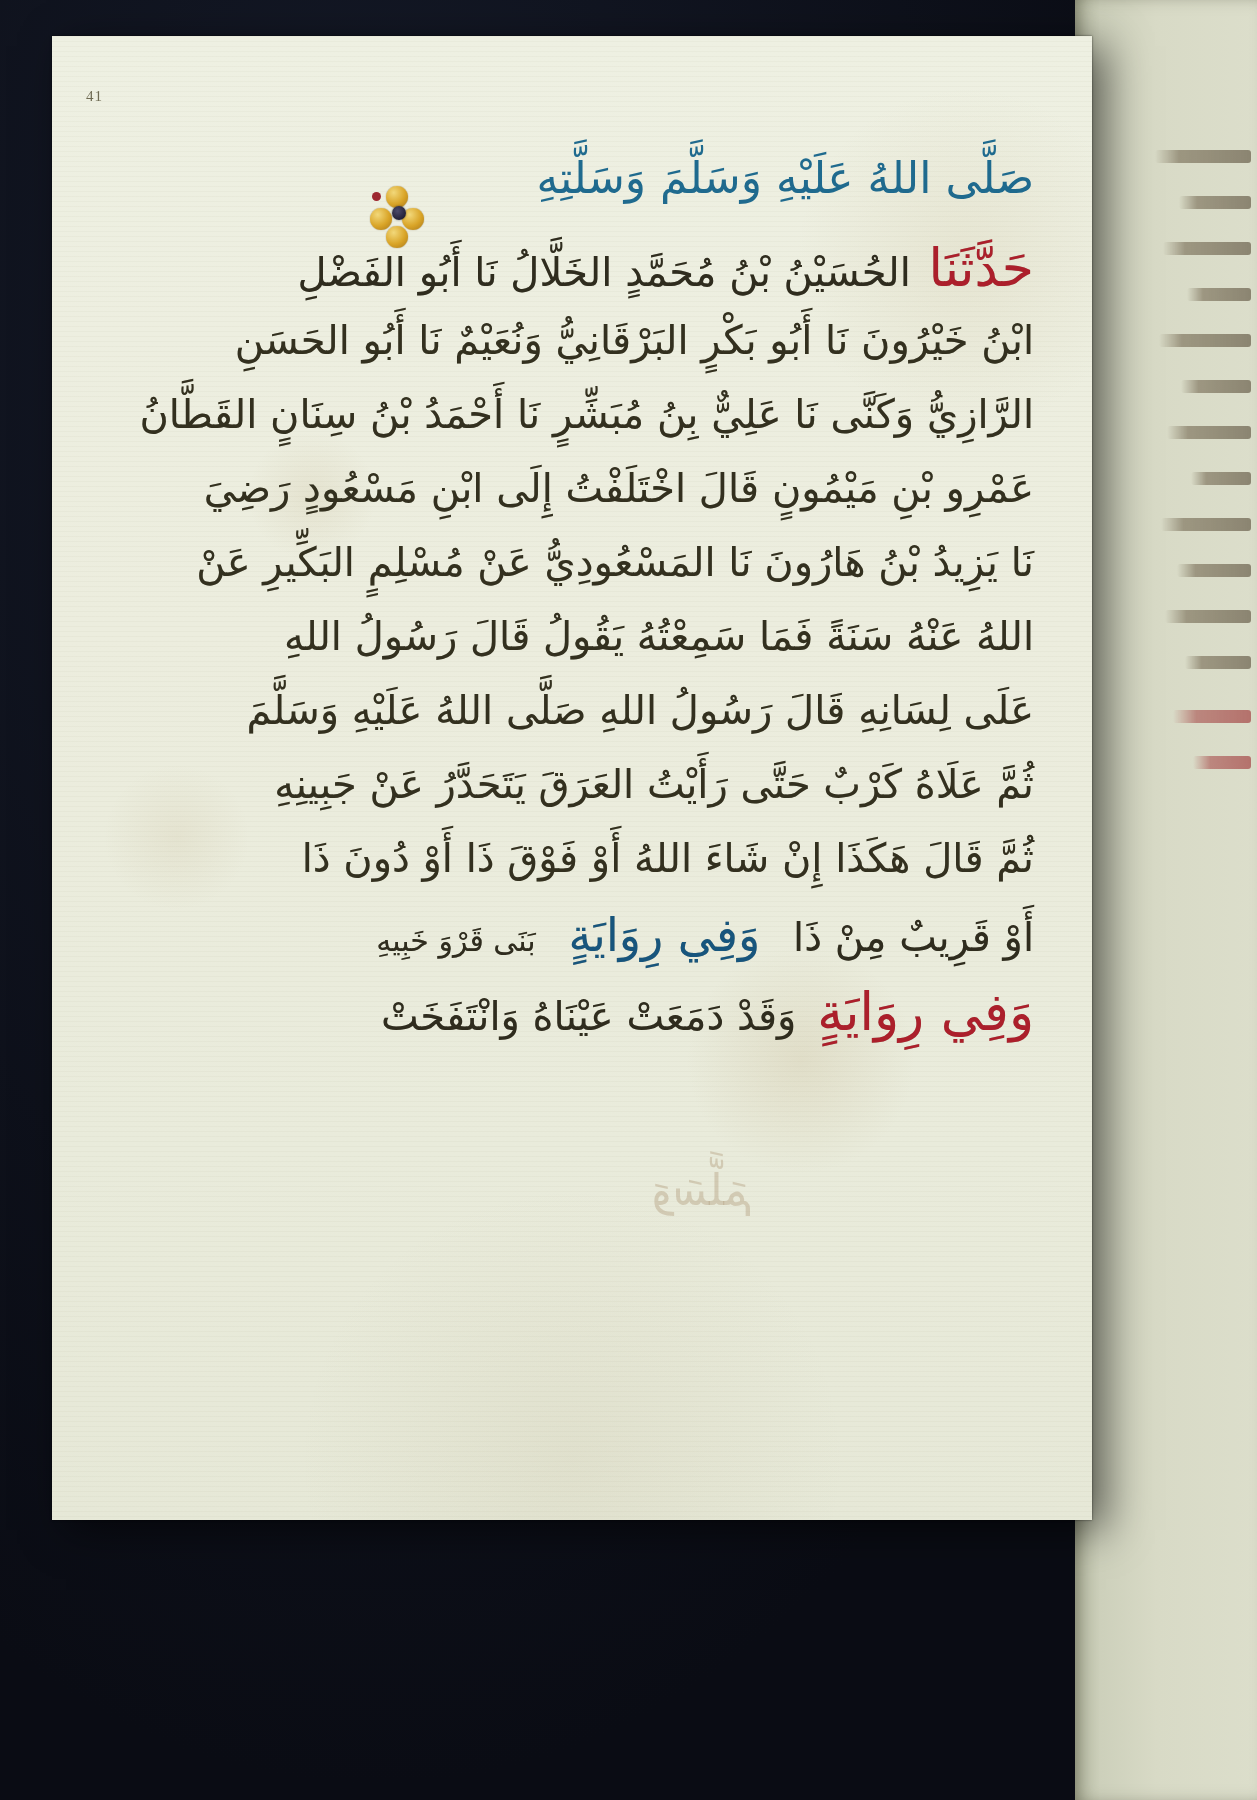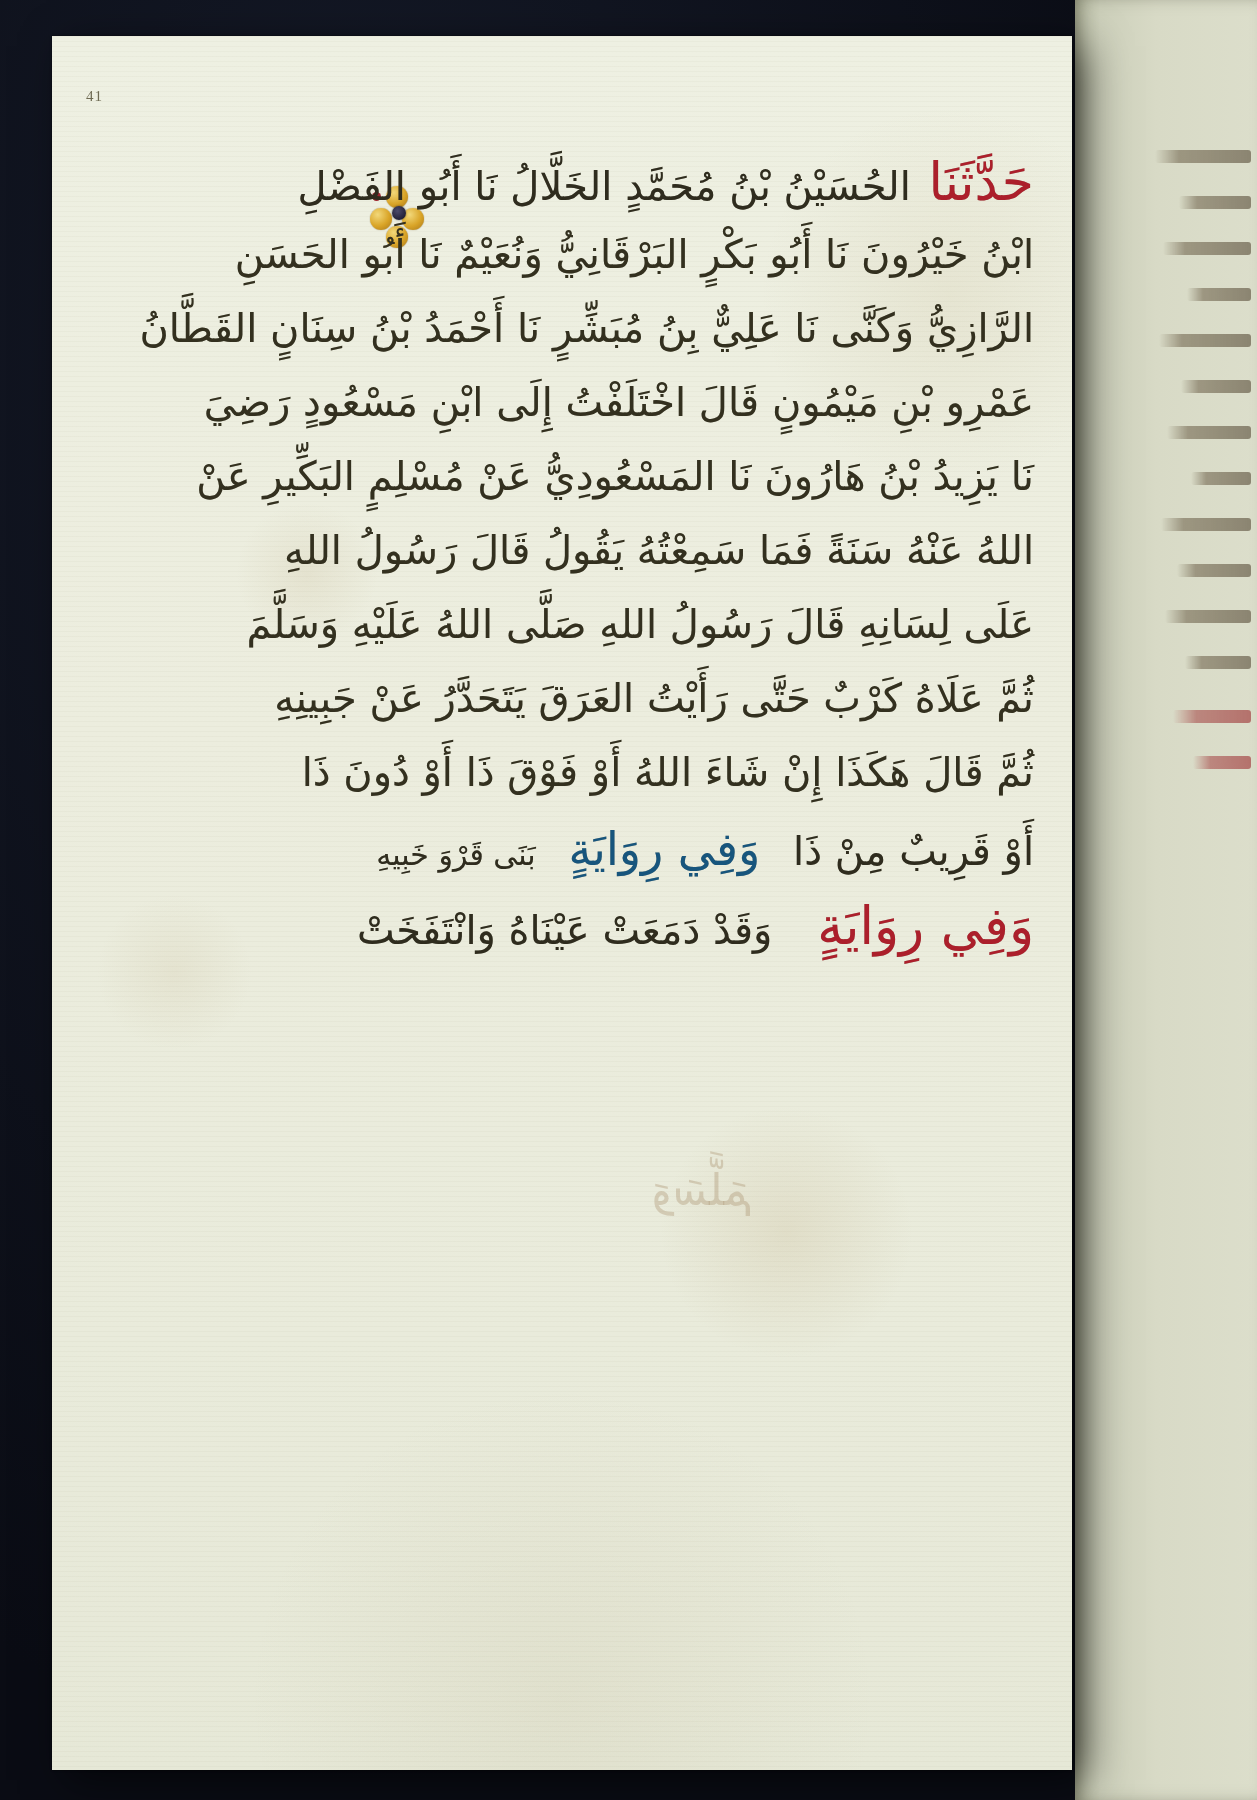--- a/index.html
+++ b/index.html
@@ -51,27 +51,28 @@
   #next-page .np-line.red {
     background: linear-gradient(90deg, rgba(140,25,30,0.0) 0%, rgba(150,30,35,0.6) 30%, rgba(150,30,35,0.75) 100%);
   }
 
   
   #folio {
     position: absolute;
     left: 52px;
     top: 36px;
     width: 1020px;
-    height: 1734px;
+    height: 1484px;
     background:
       linear-gradient(180deg, #eef0e2 0%, #ecedde 40%, #e9ebdb 75%, #e6e8d7 100%);
     box-shadow:
       0 0 2px rgba(0,0,0,0.6),
       14px 10px 40px rgba(0,0,0,0.55);
     overflow: hidden;
+    padding-left: 20px;
   }
   
   #folio .paper-grain {
     position: absolute;
     inset: 0;
     background-image: repeating-linear-gradient(
       180deg,
       rgba(150,145,110,0.055) 0px,
       rgba(150,145,110,0.055) 1px,
       rgba(255,255,255,0) 1px,
@@ -237,20 +238,21 @@
     <div class="dot-red"></div>
     <div class="petal p1"></div>
     <div class="petal p2"></div>
     <div class="petal p3"></div>
     <div class="petal p4"></div>
     <div class="center"></div>
   </div>
 
   <div id="text-block">
 
+    <div class="line" id="line-basmala">صَلَّى اللهُ عَلَيْهِ وَسَلَّمَ وَسَلَّتِهِ</div>
 
     <div class="line body first">
       <span class="seg bigred">حَدَّثَنَا</span>
       <span class="seg dark" style="margin-right:5px;">الحُسَيْنُ بْنُ مُحَمَّدٍ الخَلَّالُ نَا أَبُو الفَضْلِ</span>
     </div>
 
     <div class="line body">ابْنُ خَيْرُونَ نَا أَبُو بَكْرٍ البَرْقَانِيُّ وَنُعَيْمٌ نَا أَبُو الحَسَنِ</div>
 
     <div class="line body">الرَّازِيُّ وَكَنَّى نَا عَلِيٌّ بِنُ مُبَشِّرٍ نَا أَحْمَدُ بْنُ سِنَانٍ القَطَّانُ</div>
 
@@ -268,19 +270,19 @@
     <div class="line body">ثُمَّ قَالَ هَكَذَا إِنْ شَاءَ اللهُ أَوْ فَوْقَ ذَا أَوْ دُونَ ذَا</div>
 
     <div class="line body">
       <span class="seg dark">أَوْ قَرِيبٌ مِنْ ذَا</span>
       <span class="seg bigblue" style="margin-right:20px;margin-left:20px;">وَفِي رِوَايَةٍ</span>
       <span class="seg dark" style="font-size:30px;">بَنَى قَرْوَ خَبِيهِ</span>
     </div>
 
     <div class="line body">
       <span class="seg bigred">وَفِي رِوَايَةٍ</span>
-      <span class="seg dark" style="margin-right:32px;">وَقَدْ دَمَعَتْ عَيْنَاهُ وَانْتَفَخَتْ</span>
+      <span class="seg dark" style="margin-right:8px;">وَقَدْ دَمَعَتْ عَيْنَاهُ وَانْتَفَخَتْ</span>
     </div>
 
   </div>
 
   <div id="showthrough">وَسَلَّمَ</div>
 </div>
 
 </body></html>

